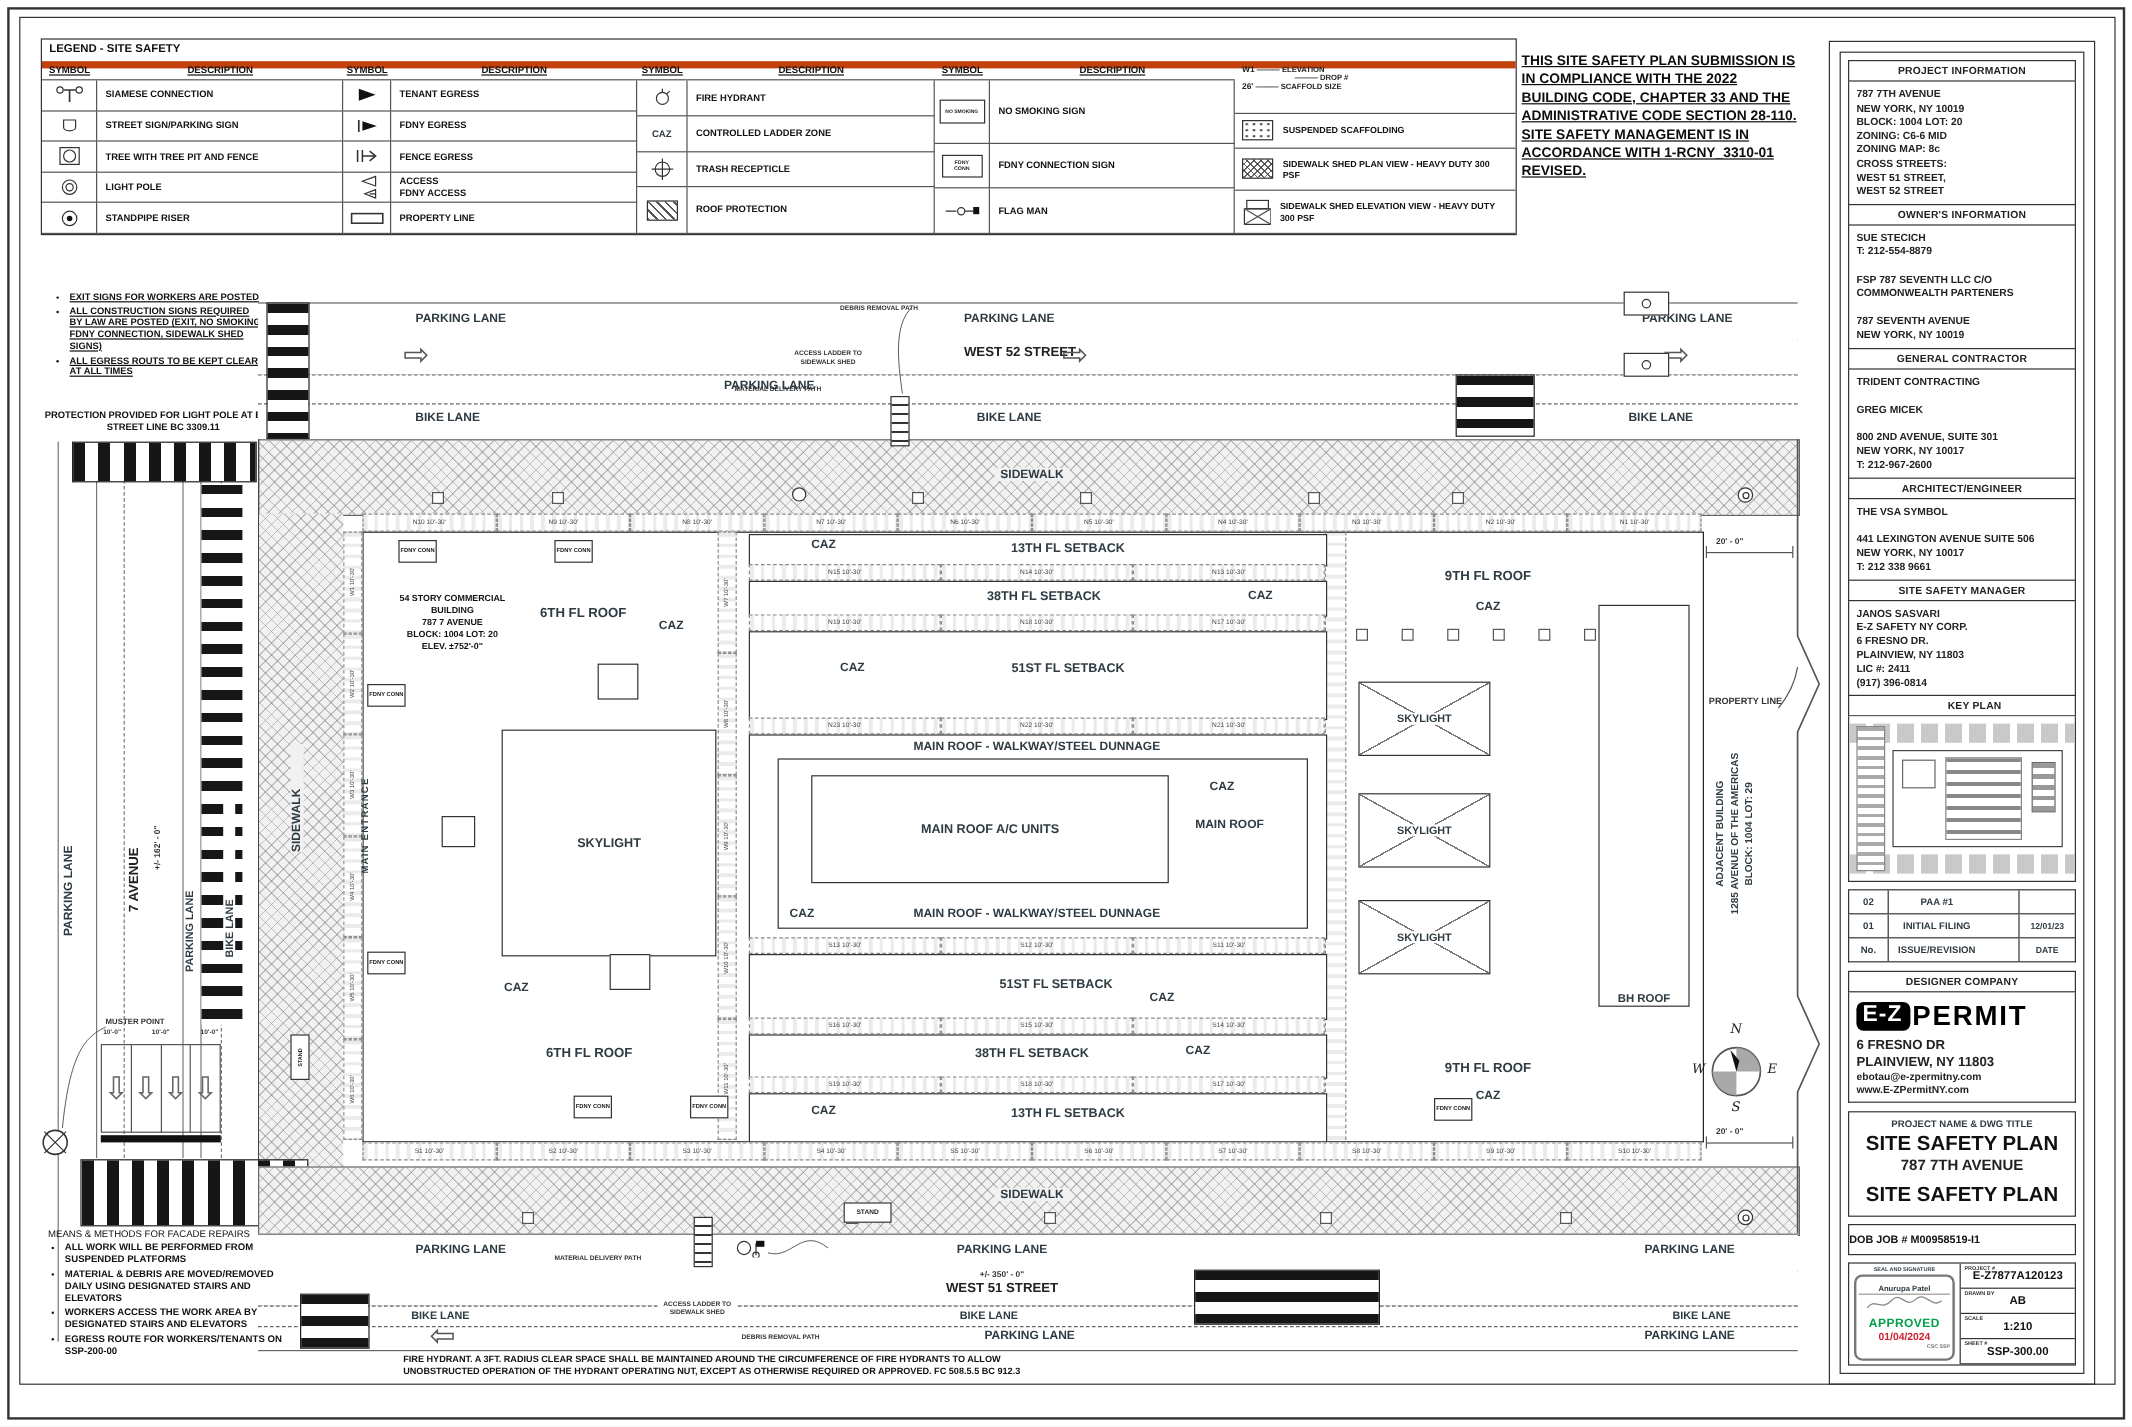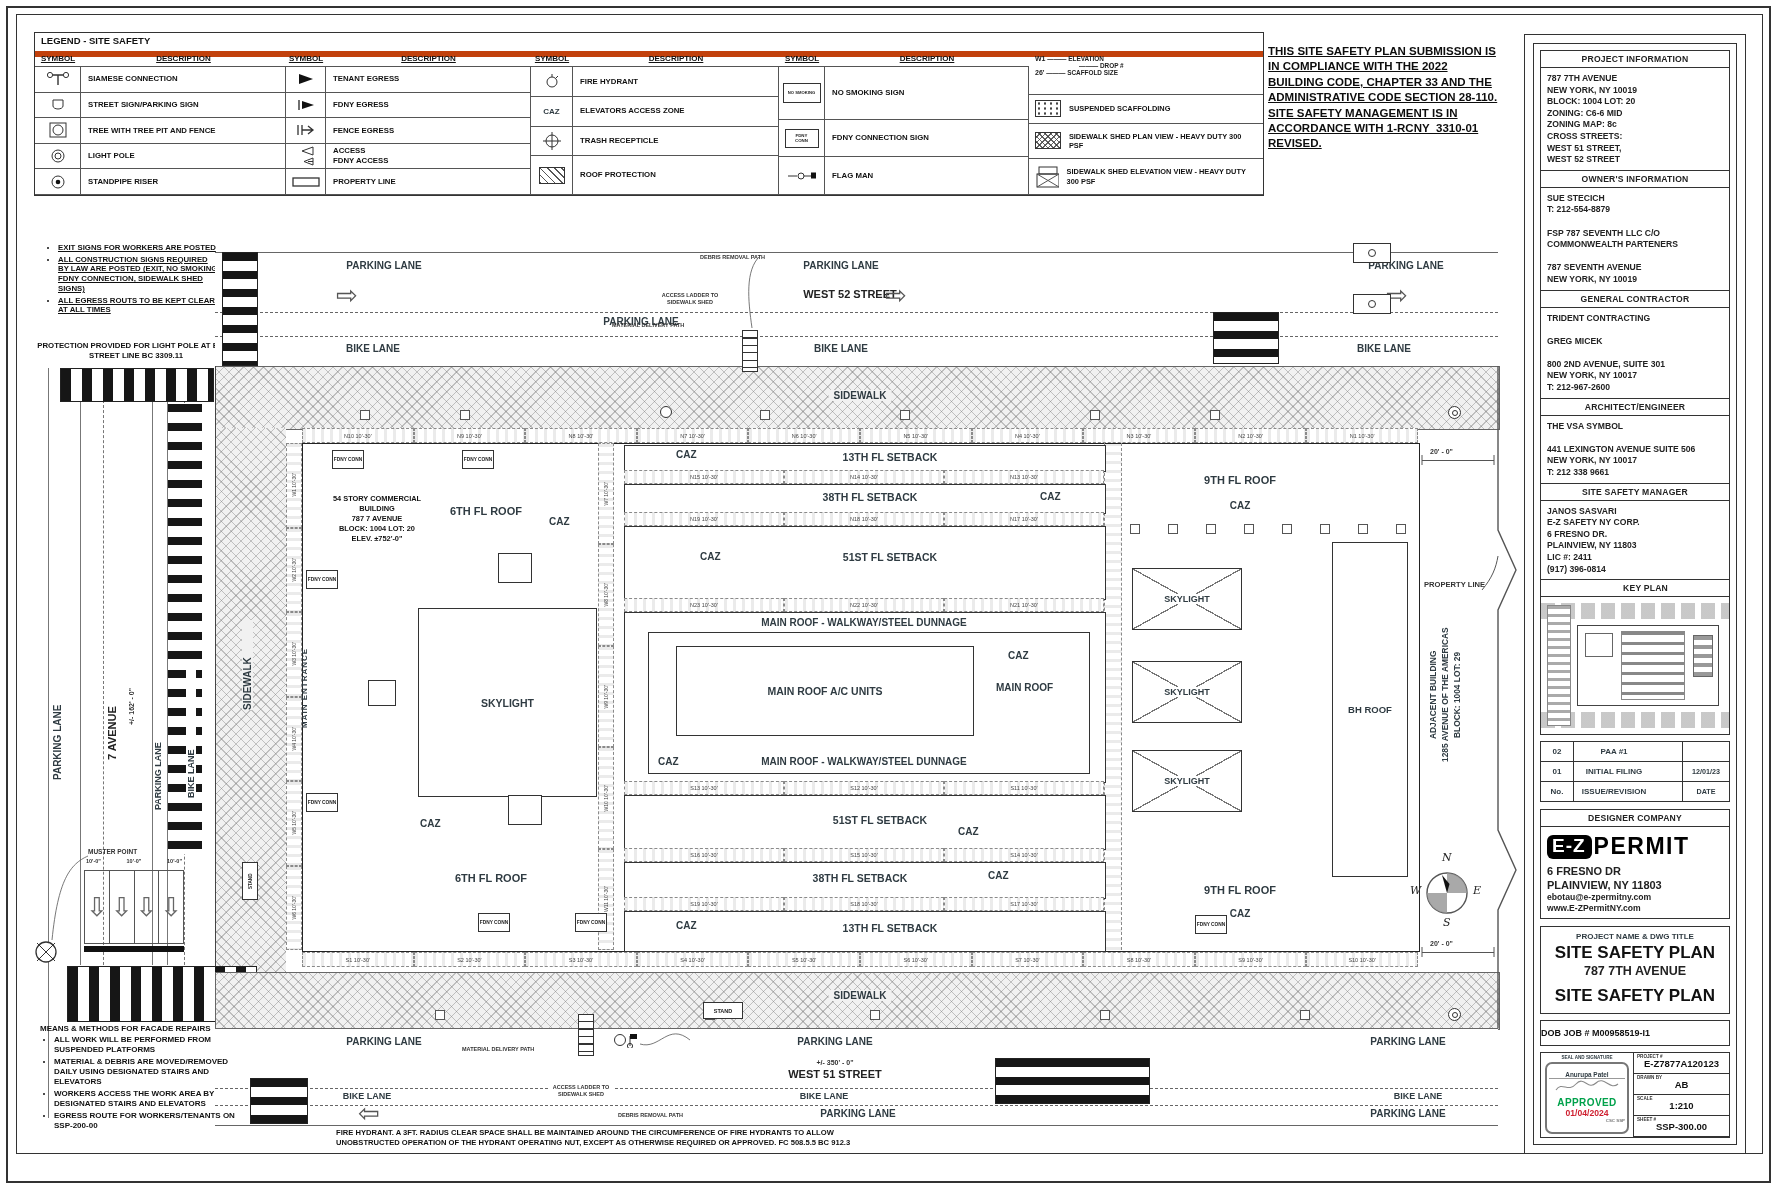--- a/index.html
+++ b/index.html
@@ -174,21 +174,21 @@
       <div class="leg-hdr">SYMBOL</div>
       <div class="leg-hdr">DESCRIPTION</div>
       <div class="leg-sym">
           <svg width="20" height="16">
             <circle cx="10" cy="9" r="5" fill="none" stroke="#333"></circle>
             <path d="M10 4 V1 M13.5 5.5 L16 3" stroke="#333"></path>
           </svg>
         </div>
       <div class="leg-desc">FIRE HYDRANT</div>
       <div class="leg-sym" style="font-size:8px;font-weight:800;">CAZ</div>
-      <div class="leg-desc">ELEVATORS ACCESS ZONE</div>
+      <div class="leg-desc">CONTROLLED LADDER ZONE</div>
       <div class="leg-sym">
           <svg width="22" height="20">
             <circle cx="11" cy="10" r="6" fill="none" stroke="#333"></circle>
             <path d="M11 1 V19 M2 10 H20" stroke="#333"></path>
           </svg>
         </div>
       <div class="leg-desc">TRASH RECEPTICLE</div>
       <div class="leg-sym">
           <div class="swatch-roof"></div>
         </div>
@@ -472,21 +472,21 @@
   </div>
   <div class="skyl" style="left:1132px;top:568px;width:108px;height:60px;">
       <span>SKYLIGHT</span>
     </div>
   <div class="skyl" style="left:1132px;top:661px;width:108px;height:60px;">
       <span>SKYLIGHT</span>
     </div>
   <div class="skyl" style="left:1132px;top:750px;width:108px;height:60px;">
       <span>SKYLIGHT</span>
     </div>
-  <div class="inrect" style="left:1332px;top:542px;width:74px;height:333px;display:flex;align-items:center;justify-content:center;">
+  <div class="inrect" style="left:1332px;top:504px;width:74px;height:333px;display:flex;align-items:flex-end;justify-content:center;">
     <span class="lbl" style="font-size:9.5px;">BH ROOF</span>
   </div>
   <div class="abs lbl c" style="left:1240px;top:884px;font-size:11px;">9TH FL ROOF</div>
   <div class="abs lbl c" style="left:1240px;top:908px;font-weight:700;">CAZ</div>
   <div class="fdny" style="left:1195px;top:915px;">FDNY CONN</div>
 
   <div class="abs lbl-t" style="left:1430px;top:448px;font-size:7px;">20' - 0"</div>
   <div class="abs" style="left:1422px;top:460px;width:72px;border-top:1px solid #555;"></div>
   <div class="abs lbl-t" style="left:1430px;top:940px;font-size:7px;">20' - 0"</div>
   <div class="abs" style="left:1422px;top:952px;width:72px;border-top:1px solid #555;"></div>
@@ -606,21 +606,21 @@
         <path d="M4 14 V4" stroke="#333"></path>
         <circle cx="4" cy="14" r="2.6" fill="none" stroke="#333"></circle>
         <rect x="4" y="2" width="7" height="5" fill="#111"></rect>
       </svg>
   </div>
   <div class="abs" style="left:614px;top:1034px;width:10px;height:10px;border:1.2px solid #333;border-radius:50%;background:#fff;"></div>
 
   <div class="abs" style="left:336px;top:1128px;width:560px;font-size:7.6px;font-weight:600;color:#111;line-height:1.3;">FIRE HYDRANT. A 3FT. RADIUS CLEAR SPACE SHALL BE MAINTAINED AROUND THE CIRCUMFERENCE OF FIRE HYDRANTS TO ALLOW UNOBSTRUCTED OPERATION OF THE HYDRANT OPERATING NUT, EXCEPT AS OTHERWISE REQUIRED OR APPROVED. FC 508.5.5 BC 912.3</div>
 
   <div class="abs" style="left:40px;top:1024px;width:200px;">
-    <div style="font-size:8px;font-weight:700;color:#111;margin-bottom:2px;">MEANS &amp; METHODS FOR FACADE REPAIRS</div>
+    <div style="font-size:8px;font-weight:400;color:#111;margin-bottom:2px;">MEANS &amp; METHODS FOR FACADE REPAIRS</div>
     <ul class="notes2">
 
     <li>ALL WORK WILL BE PERFORMED FROM SUSPENDED PLATFORMS</li>
         <li>MATERIAL &amp; DEBRIS ARE MOVED/REMOVED DAILY USING DESIGNATED STAIRS AND ELEVATORS</li>
         <li>WORKERS ACCESS THE WORK AREA BY DESIGNATED STAIRS AND ELEVATORS</li>
         <li>EGRESS ROUTE FOR WORKERS/TENANTS ON SSP-200-00</li>
       </ul>
   </div>
 
   <svg class="abs" style="left:0;top:0;pointer-events:none;" width="1777" height="1189">

